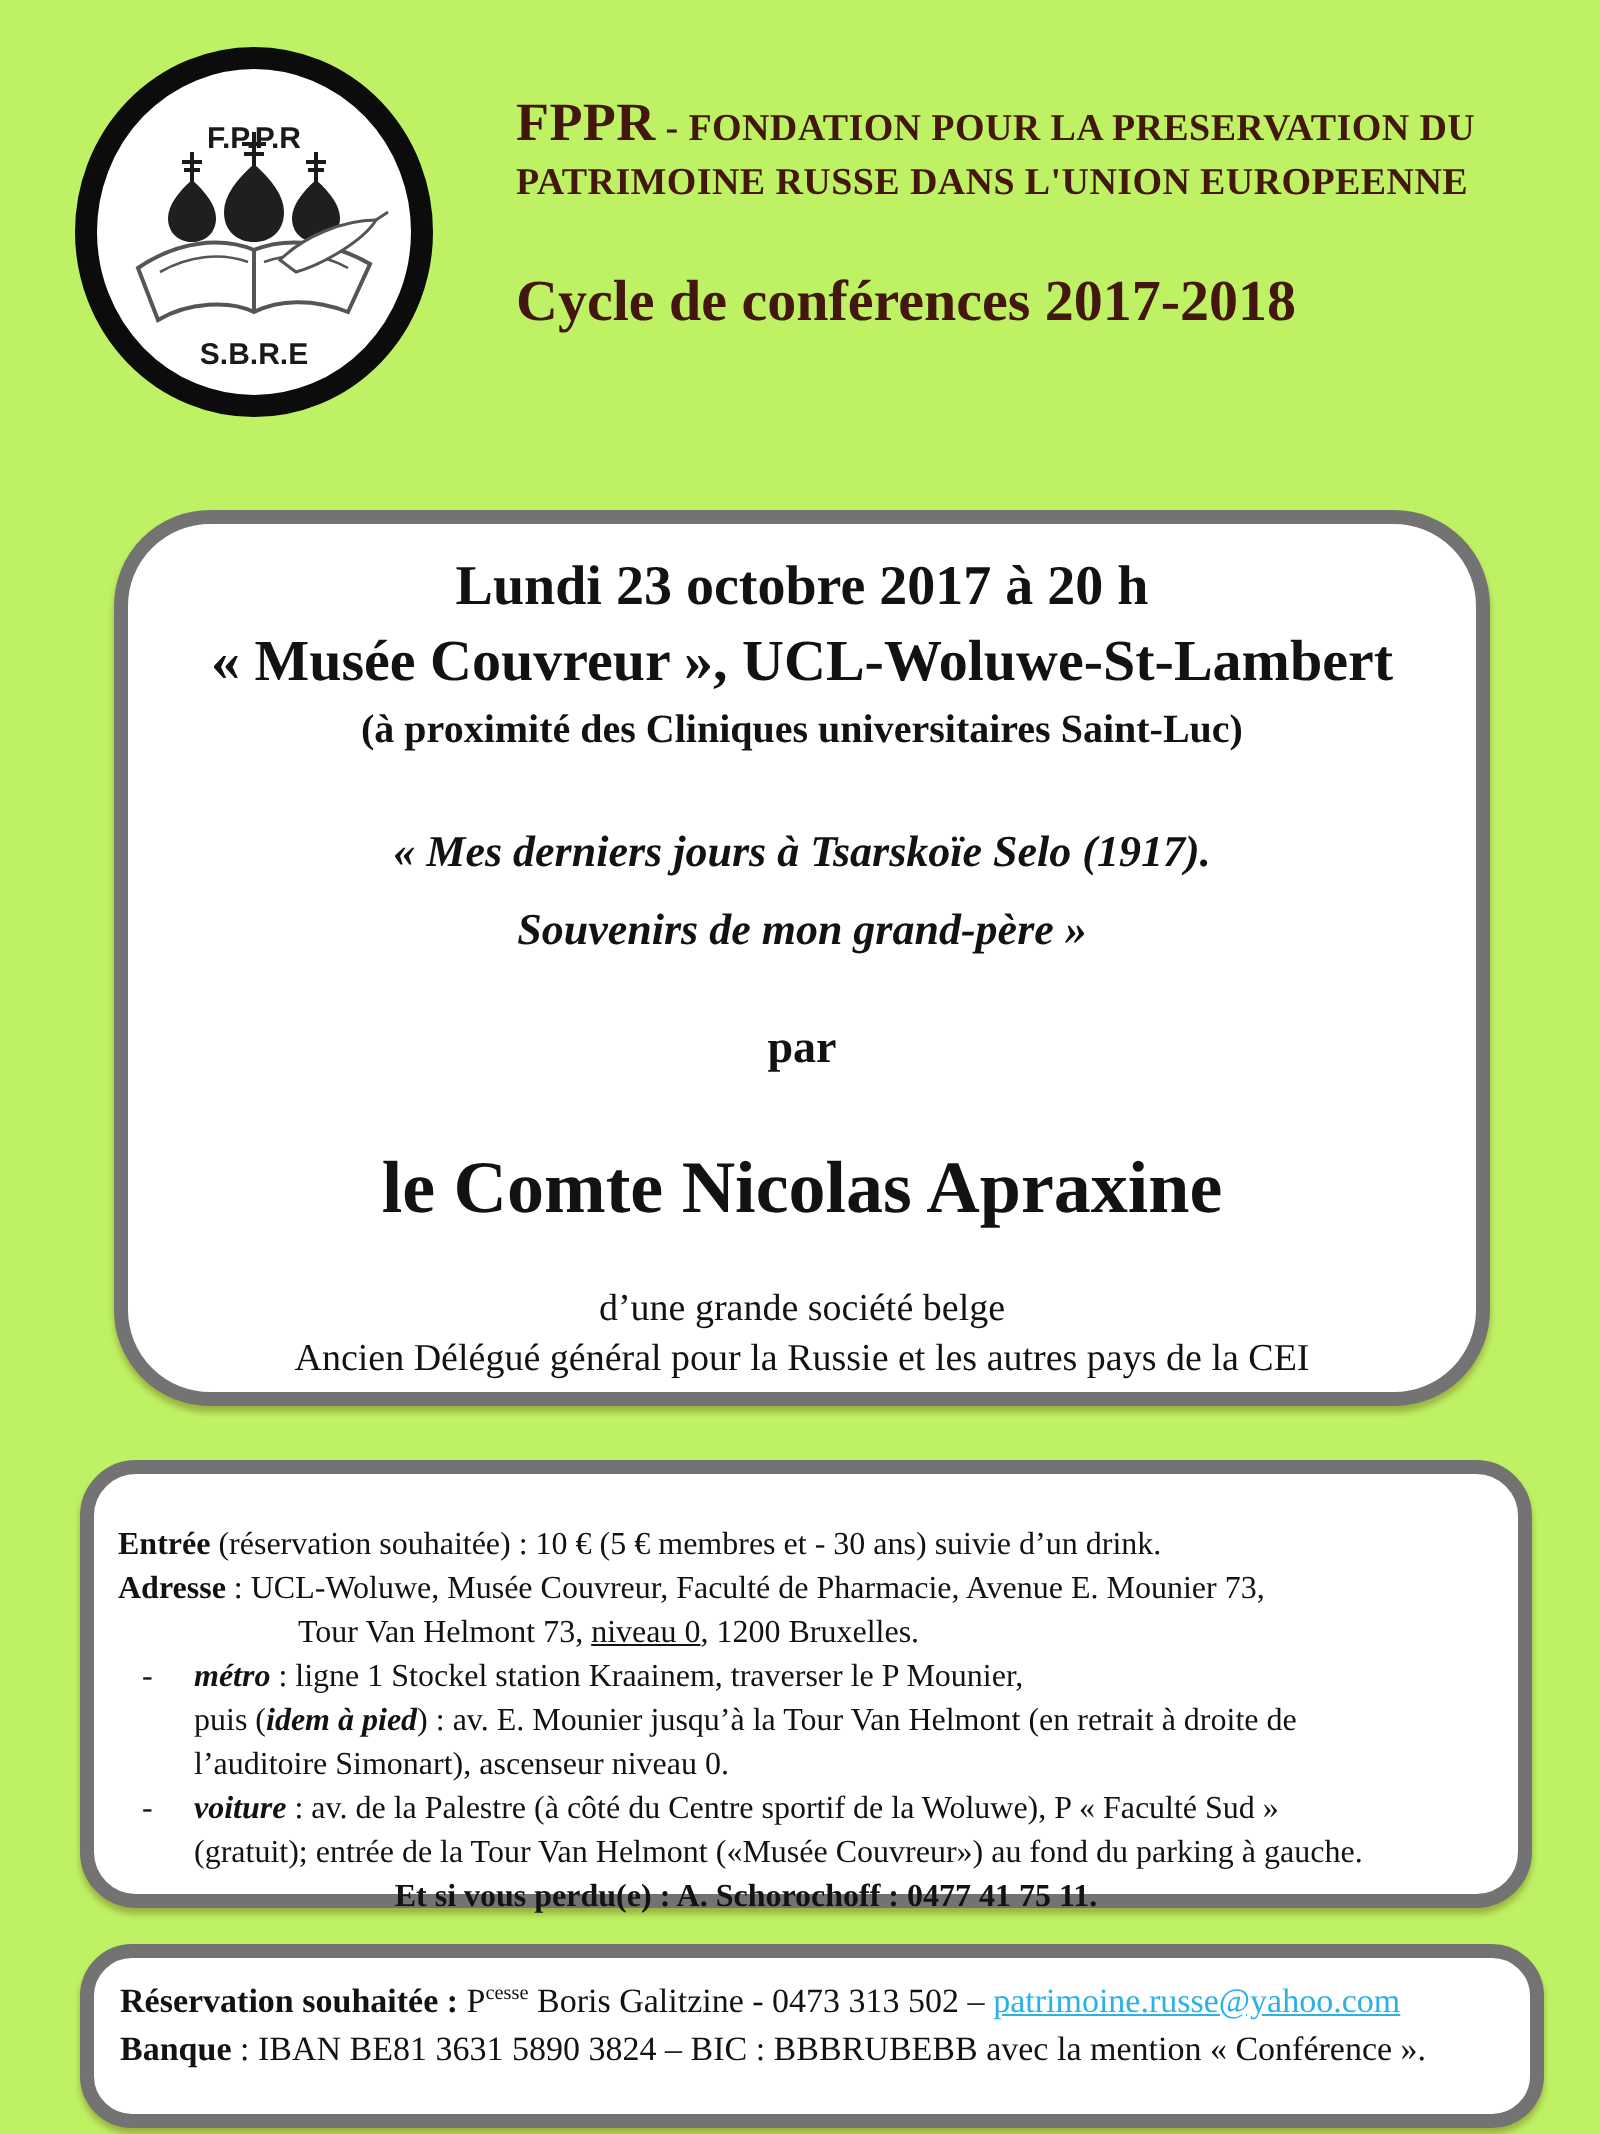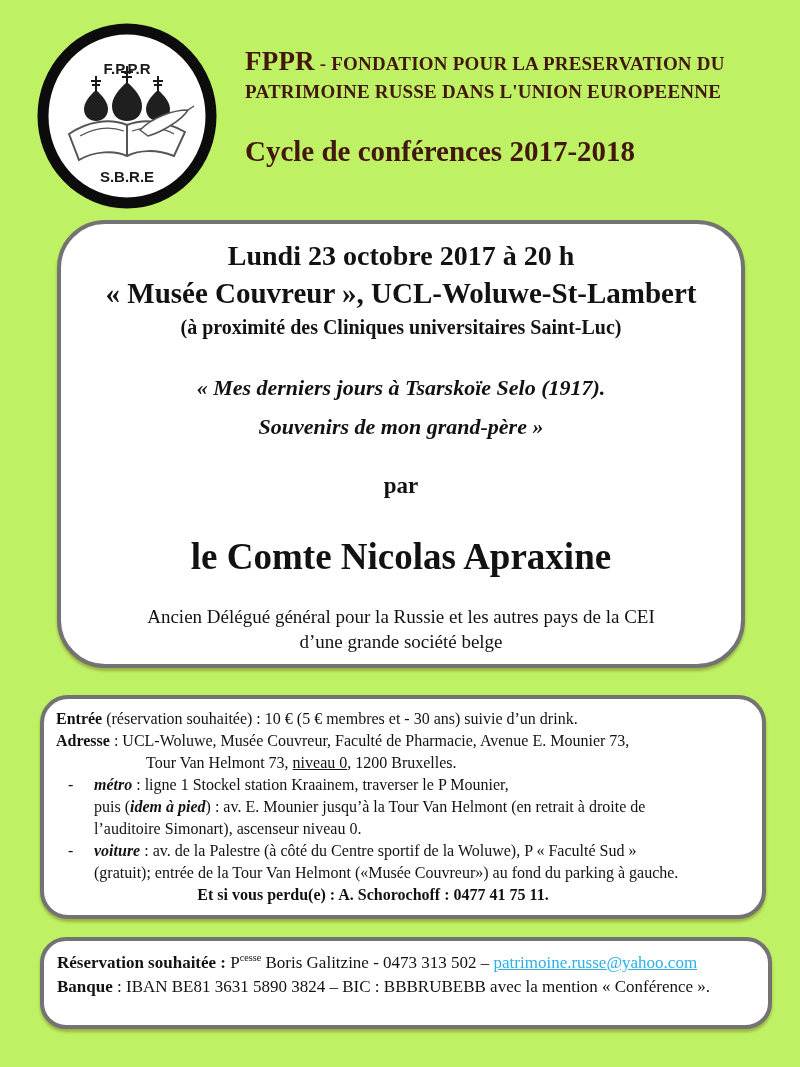--- a/index.html
+++ b/index.html
@@ -2,30 +2,30 @@
 <html><head>
 <meta charset="utf-8">
 <style>
   * { margin:0; padding:0; box-sizing:border-box; }
   html,body { width:800px; }
   body { font-family:"Liberation Serif","DejaVu Serif",serif; }
   .page { position:relative; width:800px; height:1067px; background:#bef264; overflow:hidden; color:#121212; }
 
   
   .logo-wrap { position:absolute; left:36px; top:22px; width:182px; height:188px; }
-  .header-text { position:absolute; left:245px; top:46px; width:520px; color:#43170E; }
+  .header-text { position:absolute; left:258px; top:46px; width:520px; color:#43170E; }
   .org-line1 { font-size:19px; font-weight:bold; letter-spacing:.2px; }
   .org-abbr { font-size:27px; font-weight:bold; }
   .org-line2 { font-size:19px; font-weight:bold; margin-top:4px; letter-spacing:.2px; }
   .cycle-line { font-size:29px; font-weight:bold; margin-top:32px; }
 
   
-  .box { position:absolute; background:#FFFFFF; border:4px solid #737373; box-shadow:0 3px 3px rgba(90,60,0,.35); }
+  .box { position:absolute; background:#FFFFFF; border:7px solid #737373; box-shadow:0 3px 3px rgba(90,60,0,.35);margin-top:35px; }
   .main-box { left:57px; top:220px; width:688px; height:448px; border-radius:48px; text-align:center; padding-top:14px; }
-  .info-box { left:40px; top:695px; width:726px; height:224px; border-radius:28px; padding:9px 12px; font-size:16px; line-height:22px; }
+  .info-box { left:40px; top:695px; width:726px; height:224px; border-radius:28px; padding:25px 12px; font-size:16px; line-height:22px; }
   .footer-box { left:40px; top:937px; width:732px; height:92px; border-radius:26px; padding:10px 13px; font-size:17px; line-height:23.5px; }
 
   
   .date-line  { font-size:28px; font-weight:bold; line-height:36px; }
   .venue-line { font-size:29px; font-weight:bold; line-height:38px; }
   .venue-note { font-size:20px; font-weight:bold; line-height:26px; margin-top:2px; }
   .talk-title { font-size:22px; font-style:italic; font-weight:bold; line-height:39px; }
   .t1 { margin-top:28px; }
   .par-line { font-size:23px; font-weight:bold; line-height:28px; margin-top:26px; }
   .speaker-line { font-size:37px; font-weight:bold; line-height:46px; margin-top:34px; }
@@ -90,22 +90,22 @@
 
   <section class="box main-box">
     <div class="date-line">Lundi 23 octobre 2017 à 20 h</div>
     <div class="venue-line">« Musée Couvreur », UCL-Woluwe-St-Lambert</div>
     <div class="venue-note">(à proximité des Cliniques universitaires Saint-Luc)</div>
     <div class="talk-title t1">« Mes derniers jours à Tsarskoïe Selo (1917).</div>
     <div class="talk-title">Souvenirs de mon grand-père »</div>
     <div class="par-line">par</div>
     <div class="speaker-line">le Comte Nicolas Apraxine</div>
     <div class="speaker-desc">
+      <div>d’une grande société belge</div>
       <div>Ancien Délégué général pour la Russie et les autres pays de la CEI</div>
-      <div>d’une grande société belge</div>
     </div>
   </section>
 
   <section class="box info-box">
     <div class="line"><span class="b">Entrée</span><span> (réservation souhaitée) : 10 € (5 € membres et - 30 ans) suivie d’un drink.</span></div>
     <div class="line"><span class="b">Adresse</span><span> : UCL-Woluwe, Musée Couvreur, Faculté de Pharmacie, Avenue E. Mounier 73,</span></div>
     <div class="line indent2"><span>Tour Van Helmont 73, </span><span class="u">niveau 0</span><span>, 1200 Bruxelles.</span></div>
     <div class="line li"><span class="dash">-</span><span class="b i">métro</span><span> : ligne 1 Stockel station Kraainem, traverser le P Mounier,</span></div>
     <div class="line cont"><span>puis (</span><span class="b i">idem à pied</span><span>) : av. E. Mounier jusqu’à la Tour Van Helmont (en retrait à droite de</span></div>
     <div class="line cont">l’auditoire Simonart), ascenseur niveau 0.</div>

